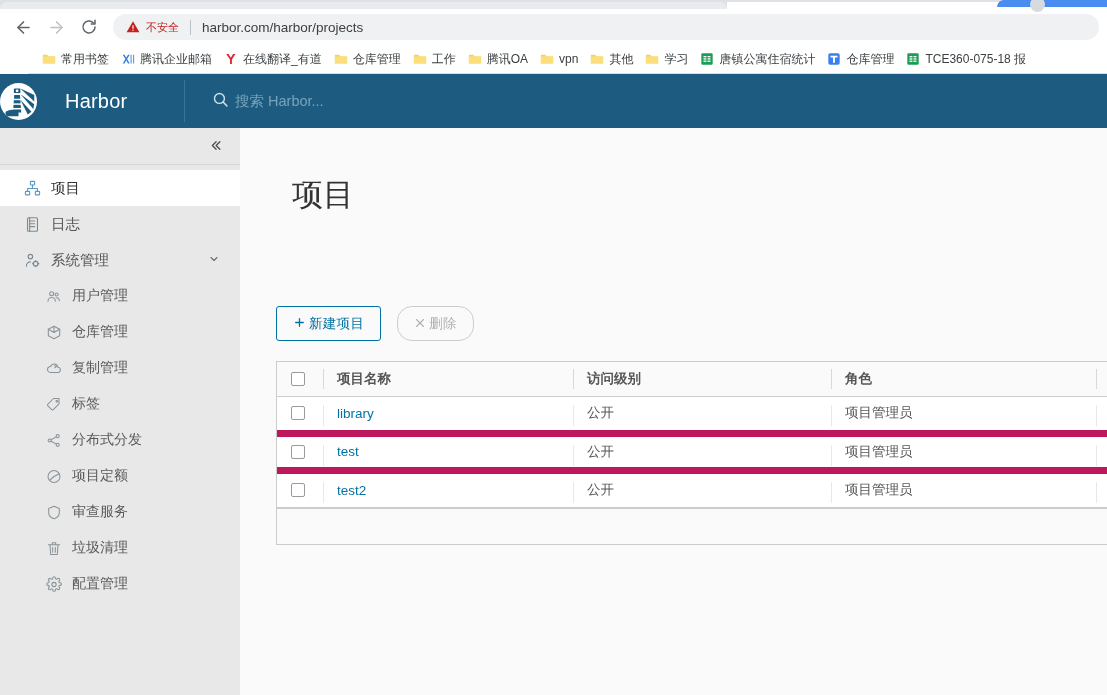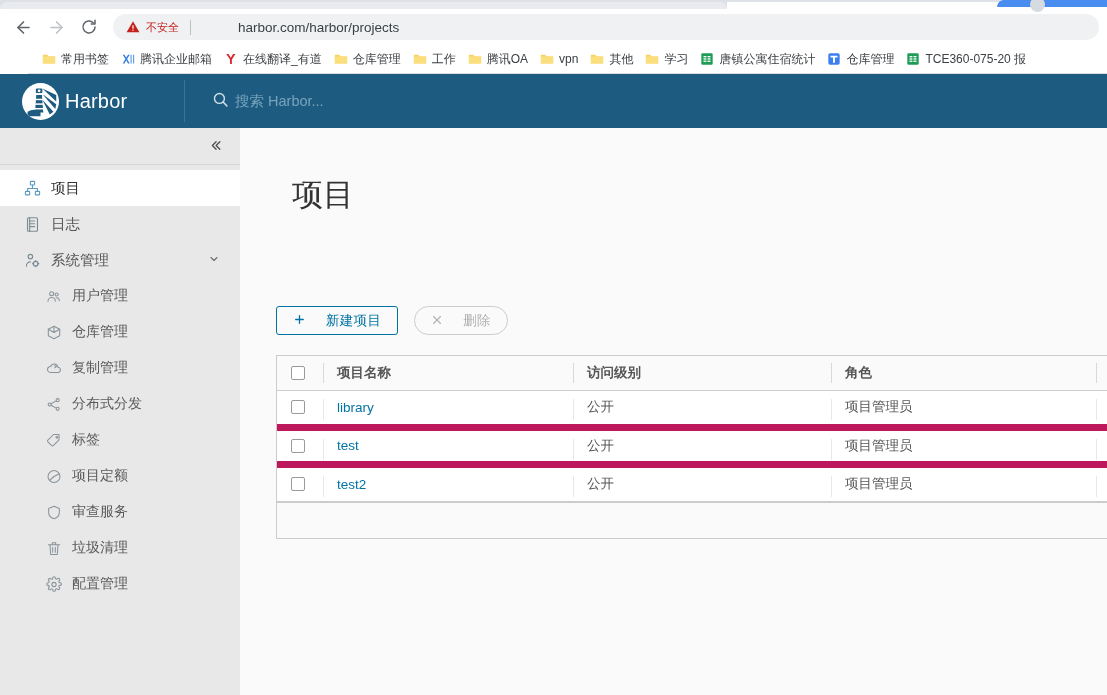--- a/index.html
+++ b/index.html
@@ -80,21 +80,20 @@
   .omni-sep {
     width: 1px; height: 15px;
     background: #bdc1c6;
     margin: 0 5px;
   }
   .omni-url {
     font-size: 13.5px;
     color: #3c4043;
     white-space: nowrap;
     overflow: hidden;
-    margin-left: 36px;
   }
 
   .bookmarks {
     height: 29px;
     background: #ffffff;
     display: flex;
     align-items: center;
     padding: 0 8px;
     gap: 0;
     overflow: hidden;
@@ -122,22 +121,21 @@
   .hdr {
     height: 54px;
     background: #1d5c80;
     display: flex;
     align-items: center;
     flex: 0 0 auto;
   }
   .brand {
     display: flex;
     align-items: center;
-    gap: 6px;
-    padding-left: 22px;
+    gap: 28px;
     width: 184px;
   }
   .logo {
     width: 37px; height: 37px;
     border-radius: 50%;
     background: #ffffff;
     display: flex; align-items: center; justify-content: center;
     flex: 0 0 auto;
     overflow: hidden;
   }
@@ -238,26 +236,26 @@
     color: #333333;
     font-weight: 400;
     padding: 46px 0 0 52px;
   }
   .toolbar {
     display: flex;
     gap: 16px;
     padding: 90px 0 0 36px;
   }
   .btn {
-    height: 29px;
+    height: 35px;
     padding: 0 16px;
     border-radius: 3px;
     display: inline-flex;
     align-items: center;
-    gap: 20px;
+    gap: 3px;
     font-size: 13.5px;
     background: transparent;
     border: 1px solid #0072a3;
     color: #0072a3;
     letter-spacing: .3px;
   }
   .btn.disabled {
     border-color: #cccccc;
     color: #b0b0b0;
     border-radius: 15px;
@@ -449,21 +447,21 @@
       <span class="bm-label">仓库管理</span>
     </div>
     <div class="bm">
       <svg viewBox="0 0 16 16" class="bm-ico">
         <rect x="1.5" y="1.5" width="13" height="13" rx="1.4" fill="#1e9c57"></rect>
         <rect x="4" y="4.6" width="8" height="1.5" fill="#fff"></rect>
         <rect x="4" y="7.2" width="8" height="1.5" fill="#fff"></rect>
         <rect x="4" y="9.8" width="8" height="1.5" fill="#fff"></rect>
         <rect x="7.3" y="4.6" width="1.3" height="6.7" fill="#1e9c57"></rect>
       </svg>
-      <span class="bm-label">TCE360-075-20 报</span>
+      <span class="bm-label">TCE360-075-18 报</span>
     </div>
   </div>
 
 <div class="app">
 
   <div class="hdr">
     <div class="brand">
       <div class="logo">
         <svg width="37" height="37" viewBox="0 0 40 40">
           <circle cx="20" cy="20" r="19" fill="#ffffff"></circle>
@@ -568,37 +566,37 @@
               <svg width="17" height="17" viewBox="0 0 24 24" fill="none" stroke="currentColor" stroke-width="1.6" stroke-linecap="round" stroke-linejoin="round">
                 <path d="M6.5 18h11a4 4 0 0 0 .3-8 5.6 5.6 0 0 0-10.8-1A3.9 3.9 0 0 0 6.5 18z"></path>
                 <polyline points="13 7.5 15.8 9.2 13 11"></polyline>
               </svg>
             </span>
             <span>复制管理</span>
           </div>
           <div class="nav-sub">
             <span class="ni-ico">
               <svg width="17" height="17" viewBox="0 0 24 24" fill="none" stroke="currentColor" stroke-width="1.6" stroke-linecap="round" stroke-linejoin="round">
+                <path d="M2.8 11.6 11.3 3h8.2v8.2l-8.6 8.5a1.6 1.6 0 0 1-2.3 0l-5.8-5.8a1.6 1.6 0 0 1 0-2.3z"></path>
+                <circle cx="16.2" cy="7.3" r="1.2"></circle>
+              </svg>
+            </span>
+            <span>标签</span>
+          </div>
+          <div class="nav-sub">
+            <span class="ni-ico">
+              <svg width="17" height="17" viewBox="0 0 24 24" fill="none" stroke="currentColor" stroke-width="1.6" stroke-linecap="round" stroke-linejoin="round">
                 <circle cx="17.5" cy="5.5" r="2.3"></circle>
                 <circle cx="5.5" cy="12" r="2.3"></circle>
                 <circle cx="17.5" cy="18.5" r="2.3"></circle>
                 <line x1="7.6" y1="10.9" x2="15.4" y2="6.6"></line>
                 <line x1="7.6" y1="13.1" x2="15.4" y2="17.4"></line>
               </svg>
             </span>
             <span>分布式分发</span>
-          </div>
-          <div class="nav-sub">
-            <span class="ni-ico">
-              <svg width="17" height="17" viewBox="0 0 24 24" fill="none" stroke="currentColor" stroke-width="1.6" stroke-linecap="round" stroke-linejoin="round">
-                <path d="M2.8 11.6 11.3 3h8.2v8.2l-8.6 8.5a1.6 1.6 0 0 1-2.3 0l-5.8-5.8a1.6 1.6 0 0 1 0-2.3z"></path>
-                <circle cx="16.2" cy="7.3" r="1.2"></circle>
-              </svg>
-            </span>
-            <span>标签</span>
           </div>
           <div class="nav-sub">
             <span class="ni-ico">
               <svg width="17" height="17" viewBox="0 0 24 24" fill="none" stroke="currentColor" stroke-width="1.6" stroke-linecap="round" stroke-linejoin="round">
                 <circle cx="12" cy="12" r="9"></circle>
                 <path d="M12 12 20 8"></path>
                 <path d="M12 12 5 18"></path>
               </svg>
             </span>
             <span>项目定额</span>

